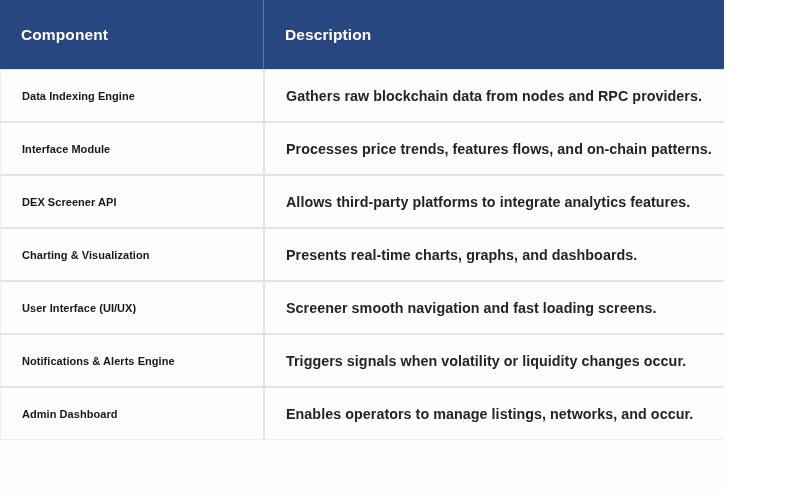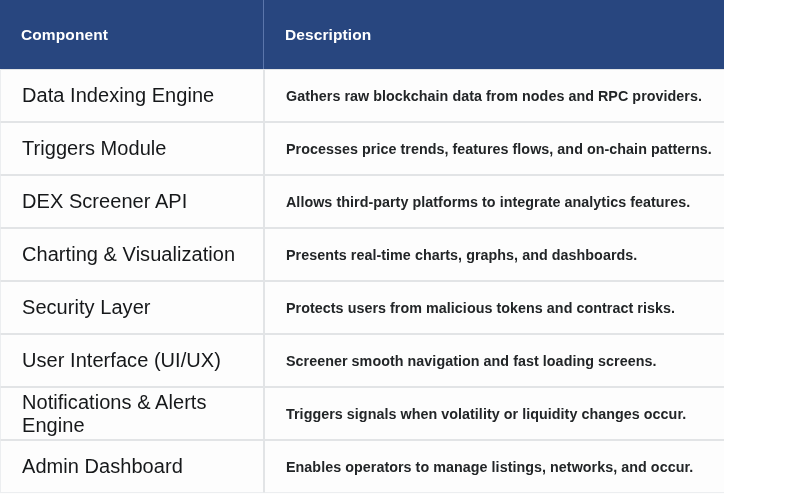--- a/index.html
+++ b/index.html
@@ -56,22 +56,22 @@
     height: 53px;
     box-sizing: border-box;
     vertical-align: middle;
     background: #fdfdfd;
     border: 1px solid #e2e4e6;
     padding: 0 14px 0 21px;
     color: #16181a;
   }
 
   tbody td.cell-component {
-    font-size: 20px;
-    font-weight: normal;
+    font-size: 11px;
+    font-weight: bold;
     letter-spacing: 0.05px;
   }
 
   tbody td.cell-description {
     font-size: 14.3px;
     font-weight: normal;
     color: #222527;
     letter-spacing: 0.05px;
   }
 
@@ -94,34 +94,30 @@
         <th class="th-component">Component</th>
         <th class="th-description">Description</th>
       </tr>
     </thead>
     <tbody>
       <tr>
         <td class="cell-component">Data Indexing Engine</td>
         <td class="cell-description">Gathers raw blockchain data from nodes and RPC providers.</td>
       </tr>
       <tr>
-        <td class="cell-component">Triggers Module</td>
+        <td class="cell-component">Interface Module</td>
         <td class="cell-description">Processes price trends, features flows, and on-chain patterns.</td>
       </tr>
       <tr>
         <td class="cell-component">DEX Screener API</td>
         <td class="cell-description">Allows third-party platforms to integrate analytics features.</td>
       </tr>
       <tr>
         <td class="cell-component">Charting &amp; Visualization</td>
         <td class="cell-description">Presents real-time charts, graphs, and dashboards.</td>
-      </tr>
-      <tr>
-        <td class="cell-component">Security Layer</td>
-        <td class="cell-description">Protects users from malicious tokens and contract risks.</td>
       </tr>
       <tr>
         <td class="cell-component">User Interface (UI/UX)</td>
         <td class="cell-description">Screener smooth navigation and fast loading screens.</td>
       </tr>
       <tr>
         <td class="cell-component">Notifications &amp; Alerts Engine</td>
         <td class="cell-description">Triggers signals when volatility or liquidity changes occur.</td>
       </tr>
       <tr>

